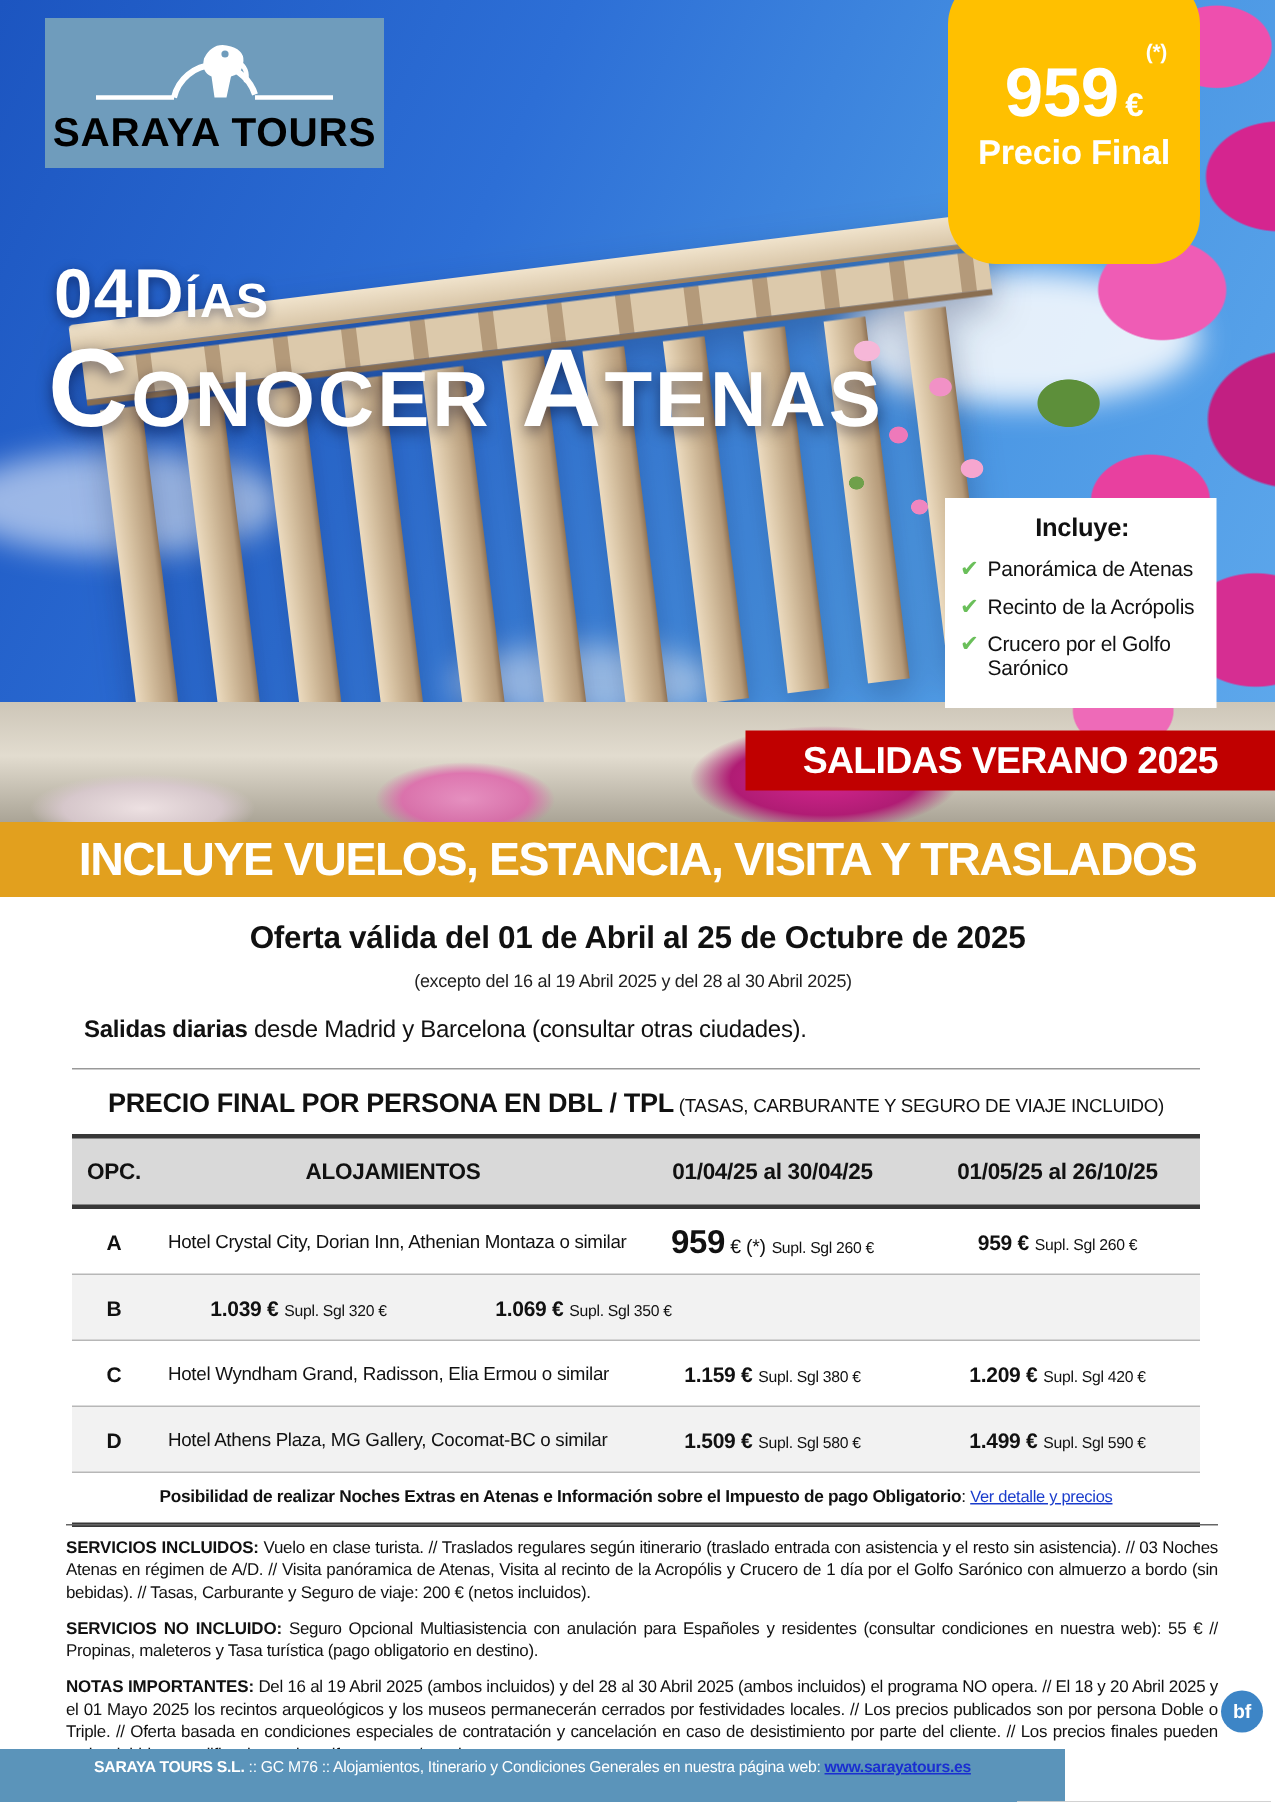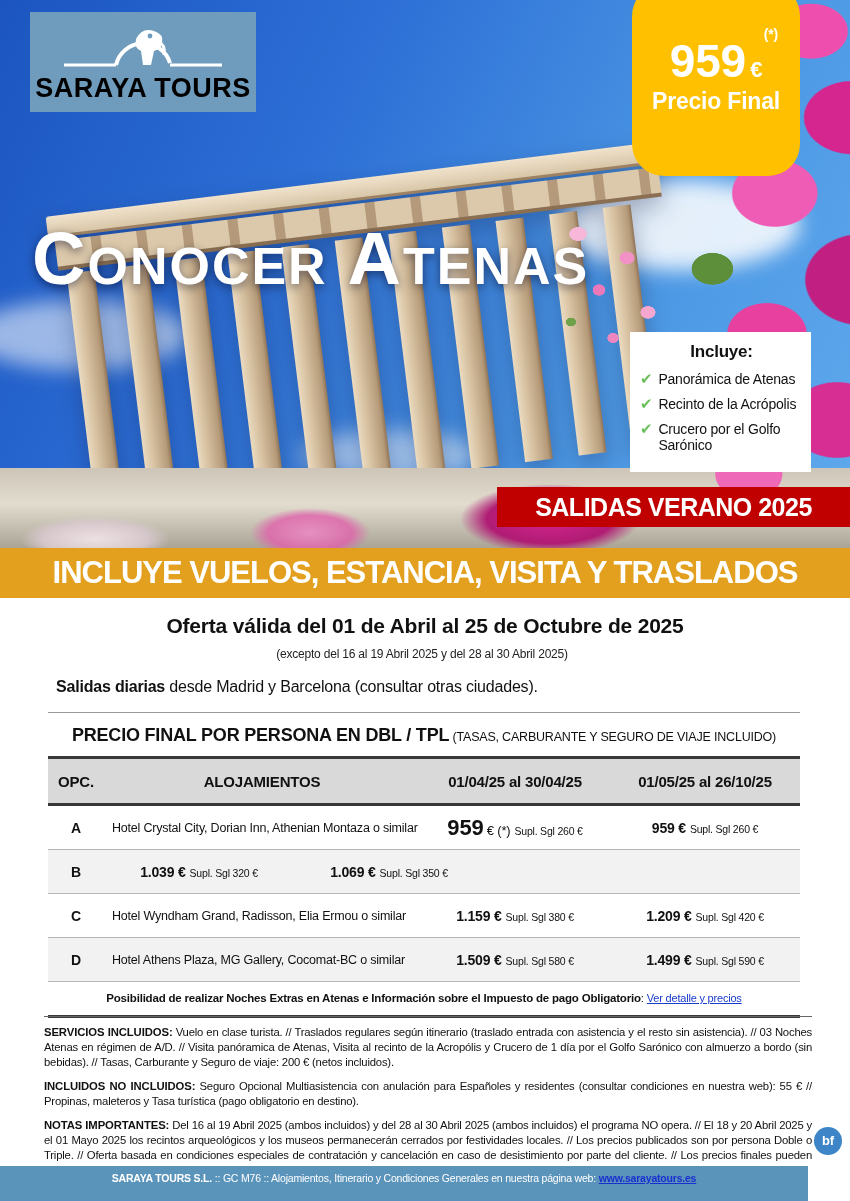--- a/index.html
+++ b/index.html
@@ -108,21 +108,21 @@
   .tnote .nb { font-weight:700; }
   .tnote a { color:#1a3ccc; text-decoration:underline; cursor:pointer; font-size:11px; }
 
   .fineprint { position:absolute; left:44px; top:1016px; width:768px; border-top:1px solid #666; padding-top:8px; }
   .fineprint p { font-size:11.3px; line-height:1.33; text-align:justify; color:#111; margin-bottom:9px; }
   .fineprint b { letter-spacing:-.1px; }
 
   .bf-badge { position:absolute; left:814px; top:1127px; width:28px; height:28px; border-radius:50%;
               background:#3d85c6; color:#fff; font-weight:700; font-size:13px; text-align:center; line-height:28px; }
 
-  .footer { position:absolute; left:0; top:1166px; width:808px; height:35px; background:#5b94ba;
+  .footer { position:absolute; left:0; top:1166px; width:710px; height:35px; background:#5b94ba;
             color:#fff; font-size:10.5px; text-align:center; padding-top:5px; line-height:1.45; }
   .footer b { font-weight:700; }
   .footer a { color:#1a2fd0; text-decoration:underline; cursor:pointer; font-weight:700; }
   .foot-red { color:#e62e2e; font-weight:700; }
 </style>
 </head>
 <body>
 
 <div class="page">
 
@@ -158,20 +158,21 @@
 
     <div class="promo-box">
       <div class="promo-ast">(*)</div>
       <div class="promo-price-line">
         <span class="promo-price">959</span>
         <span class="promo-cur">€</span>
       </div>
       <div class="promo-final">Precio Final</div>
     </div>
 
+    <div class="hero-days">04Días</div>
     <div class="hero-title">Conocer Atenas</div>
 
     <div class="incluye-box">
       <div class="incluye-title">Incluye:</div>
       <div class="incluye-item">
         <span class="check">✔</span>
         <span>Panorámica de Atenas</span>
       </div>
       <div class="incluye-item">
         <span class="check">✔</span>
@@ -248,21 +249,21 @@
       </div>
     </div>
 
     <div class="tnote">
       <span class="nb">Posibilidad de realizar Noches Extras en Atenas e Información sobre el Impuesto de pago Obligatorio</span><span>: </span><a>Ver detalle y precios</a>
     </div>
   </div>
 
   <div class="fineprint">
     <p><b>SERVICIOS INCLUIDOS:</b><span> Vuelo en clase turista. // Traslados regulares según itinerario (traslado entrada con asistencia y el resto sin asistencia). // 03 Noches Atenas en régimen de A/D. // Visita panóramica de Atenas, Visita al recinto de la Acropólis y Crucero de 1 día por el Golfo Sarónico con almuerzo a bordo (sin bebidas). // Tasas, Carburante y Seguro de viaje: 200 € (netos incluidos).</span></p>
-    <p><b>INCLUIDOS NO INCLUIDOS:</b><span> Seguro Opcional Multiasistencia con anulación para Españoles y residentes (consultar condiciones en nuestra web): 55 € // Propinas, maleteros y Tasa turística (pago obligatorio en destino).</span></p>
+    <p><b>SERVICIOS NO INCLUIDO:</b><span> Seguro Opcional Multiasistencia con anulación para Españoles y residentes (consultar condiciones en nuestra web): 55 € // Propinas, maleteros y Tasa turística (pago obligatorio en destino).</span></p>
     <p><b>NOTAS IMPORTANTES:</b><span> Del 16 al 19 Abril 2025 (ambos incluidos) y del 28 al 30 Abril 2025 (ambos incluidos) el programa NO opera. // El 18 y 20 Abril 2025 y el 01 Mayo 2025 los recintos arqueológicos y los museos permanecerán cerrados por festividades locales. // Los precios publicados son por persona Doble o Triple. // Oferta basada en condiciones especiales de contratación y cancelación en caso de desistimiento por parte del cliente. // Los precios finales pueden variar debido a modificaciones de tarifas, tasas y/o carburantes.</span></p>
   </div>
 
   <div class="bf-badge">bf</div>
 
   <div class="footer">
     <div>
       <b>SARAYA TOURS S.L.</b><span> :: GC M76 ::  Alojamientos, Itinerario y Condiciones Generales en nuestra página web: </span><a>www.sarayatours.es</a>
     </div>
   </div>

